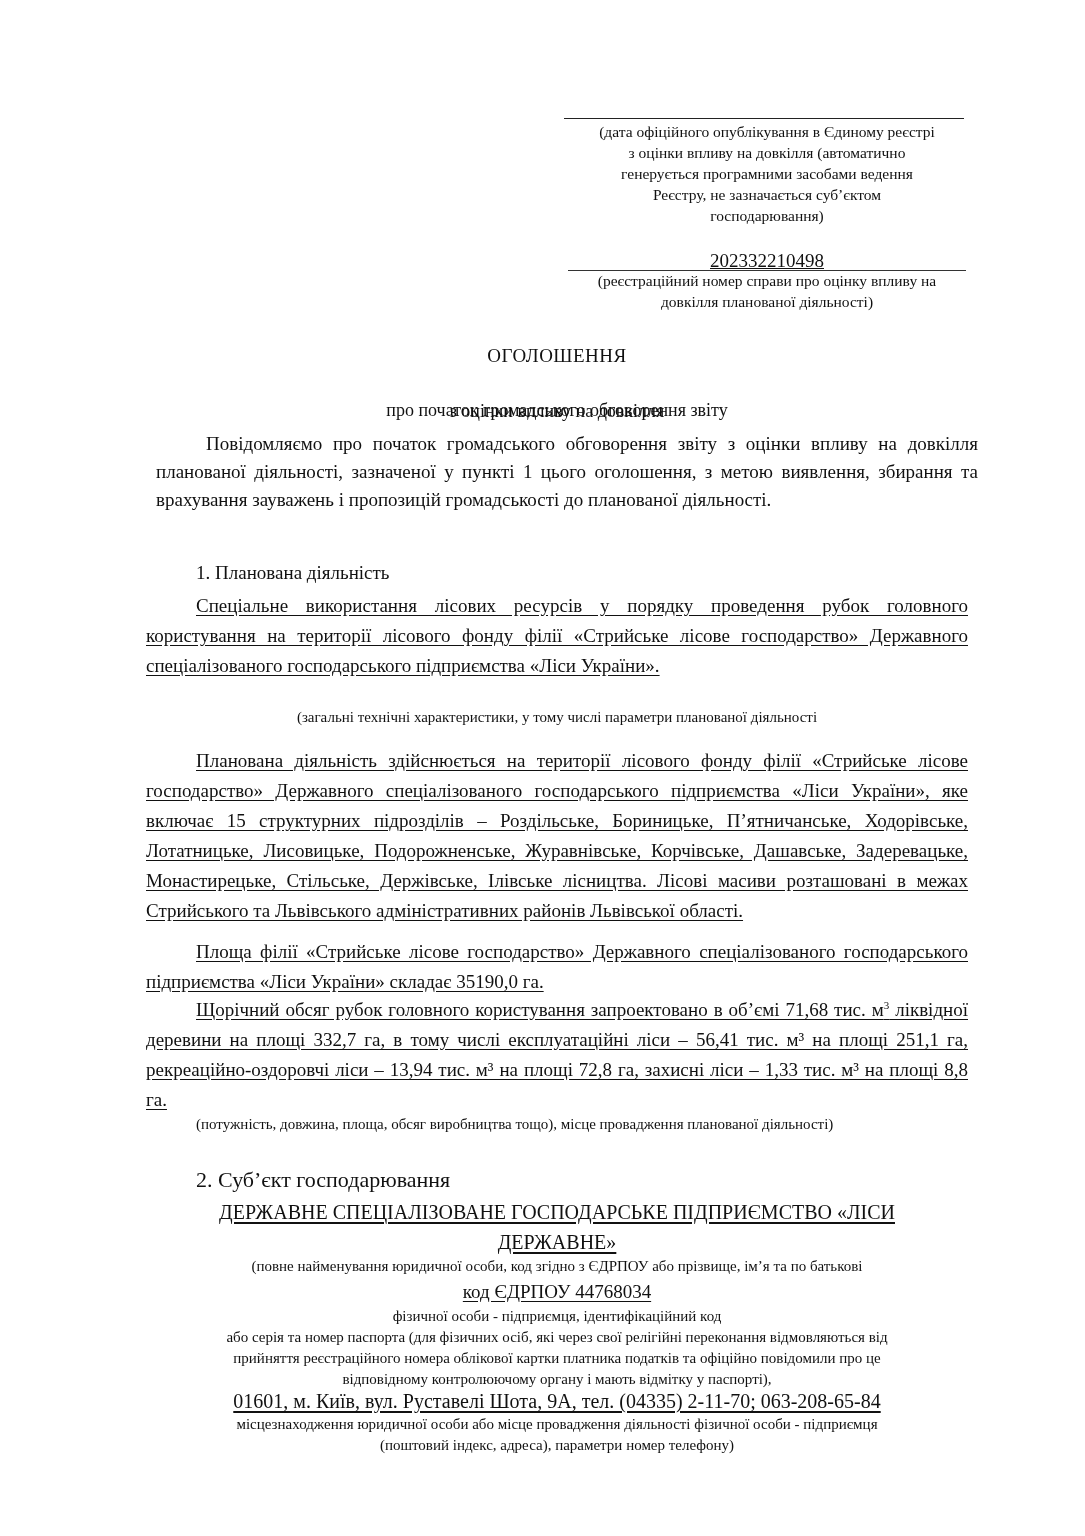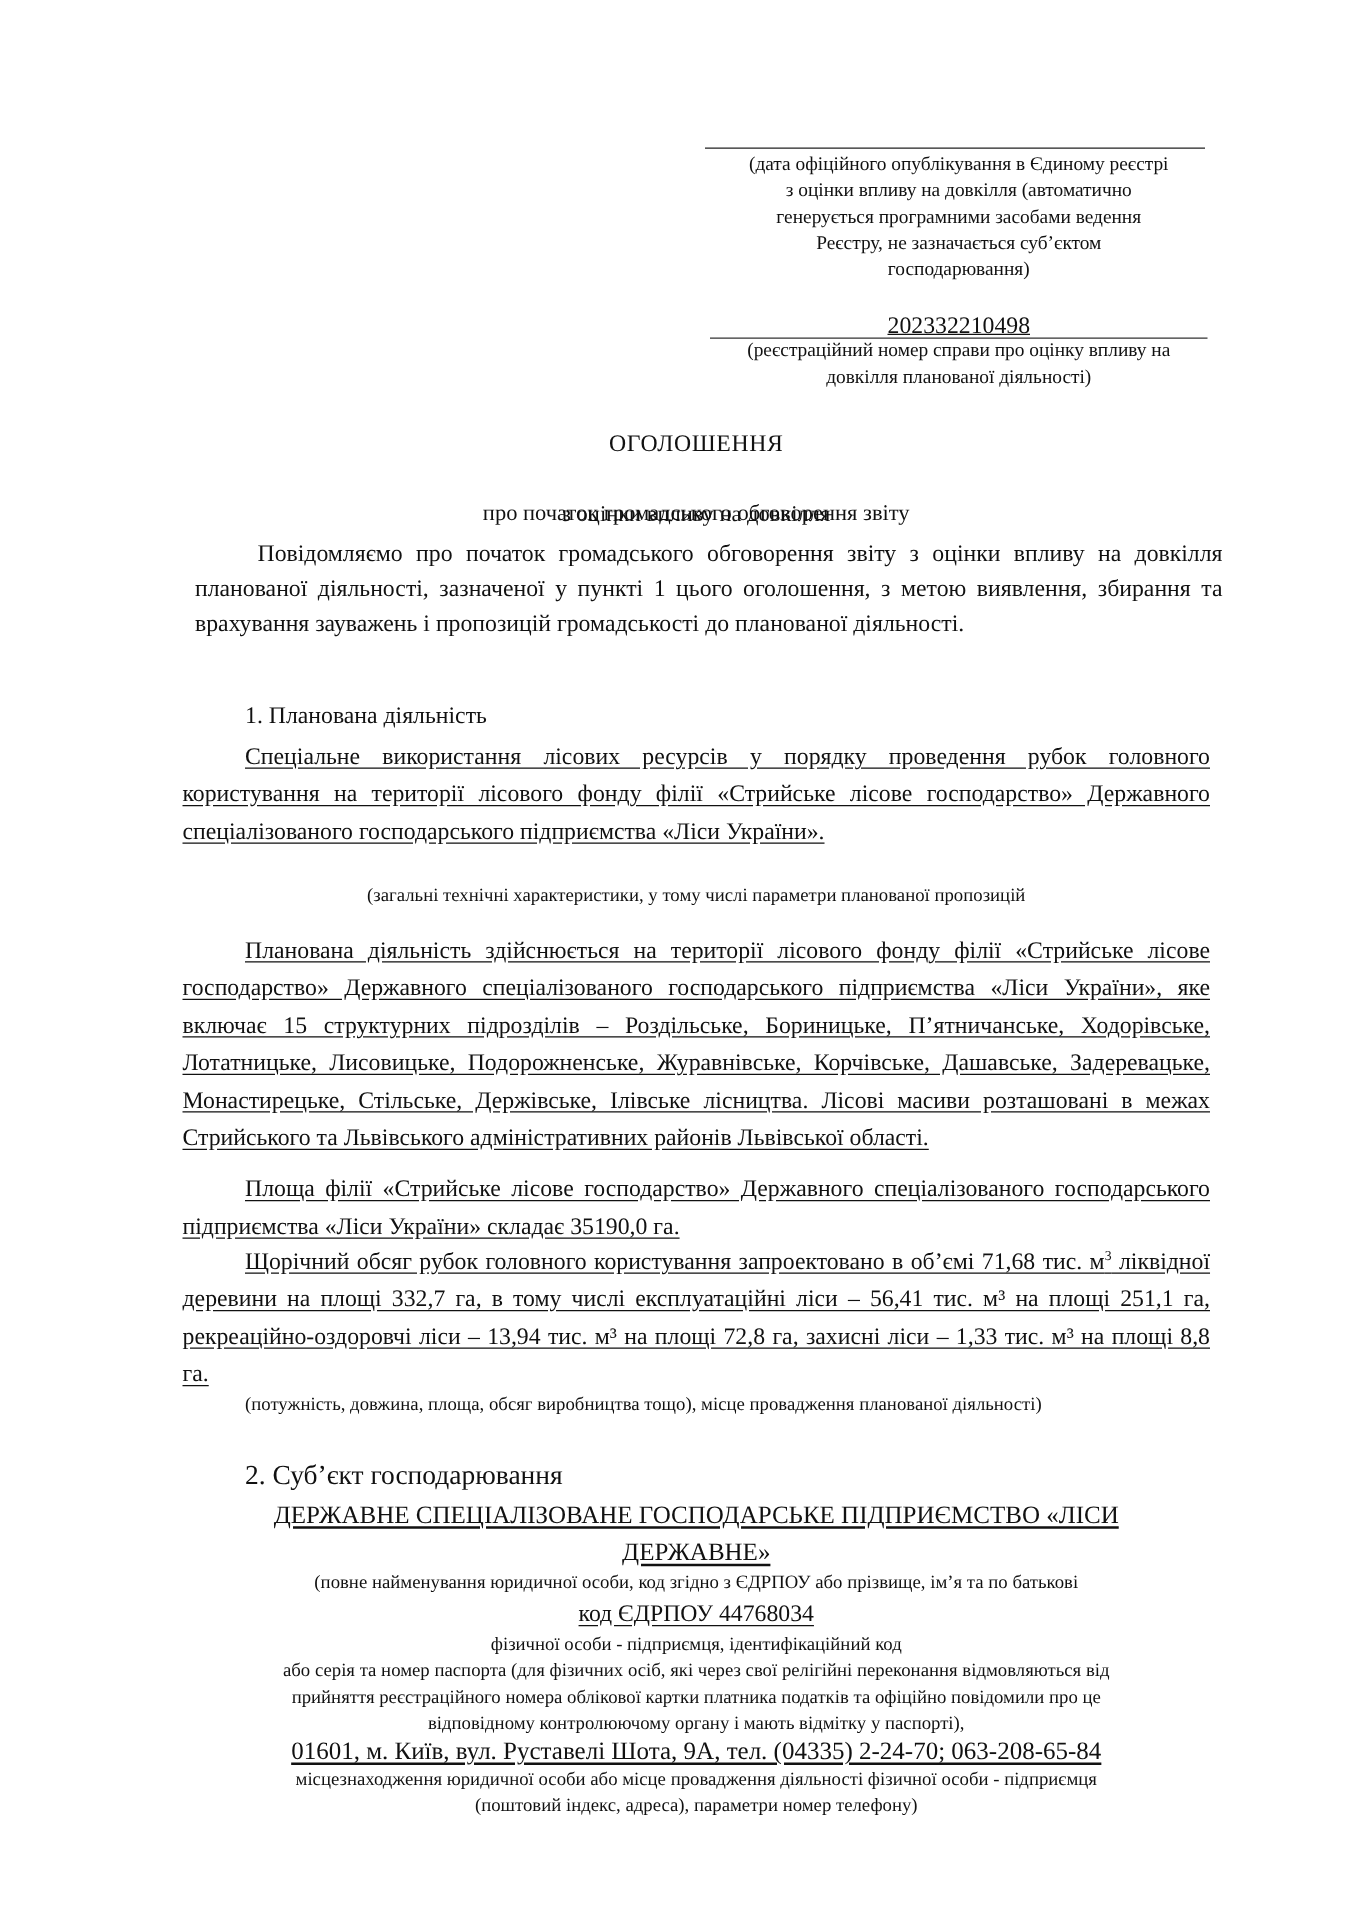--- a/index.html
+++ b/index.html
@@ -79,21 +79,21 @@
   <div class="title title-main">ОГОЛОШЕННЯ</div>
   <div class="title title-sub1">про початок громадського обговорення звіту</div>
   <div class="title title-sub2">з оцінки впливу на довкілля</div>
 
   <div class="body-text p indent intro">Повідомляємо про початок громадського обговорення звіту з оцінки впливу на довкілля планованої діяльності, зазначеної у пункті 1 цього оголошення, з метою виявлення, збирання та врахування зауважень і пропозицій громадськості до планованої діяльності.</div>
 
   <div class="sec1-head p">1. Планована діяльність</div>
   <div class="body-text p indent sec1-text">
     <span class="u">Спеціальне використання лісових ресурсів у порядку проведення рубок головного користування на території лісового фонду філії «Стрийське лісове господарство» Державного спеціалізованого господарського підприємства «Ліси України».</span>
   </div>
-  <div class="caption-small cap1">(загальні технічні характеристики, у тому числі параметри планованої пропозицій</div>
+  <div class="caption-small cap1">(загальні технічні характеристики, у тому числі параметри планованої діяльності</div>
 
   <div class="body-text p indent sec1-p2">
     <span class="u">Планована діяльність здійснюється на території лісового фонду філії «Стрийське лісове господарство» Державного спеціалізованого господарського підприємства «Ліси України», яке включає 15 структурних підрозділів – Роздільське, Бориницьке, П’ятничанське, Ходорівське, Лотатницьке, Лисовицьке, Подорожненське, Журавнівське, Корчівське, Дашавське, Задеревацьке, Монастирецьке, Стільське, Держівське, Ілівське лісництва. Лісові масиви розташовані в межах Стрийського та Львівського адміністративних районів Львівської області.</span>
   </div>
   <div class="body-text p indent sec1-p3">
     <span class="u">Площа філії «Стрийське лісове господарство» Державного спеціалізованого господарського підприємства «Ліси України» складає 35190,0 га.</span>
   </div>
   <div class="body-text p indent sec1-p4">
     <span class="u"><span>Щорічний обсяг рубок головного користування запроектовано в об’ємі 71,68 тис. м</span><sup>3</sup><span> ліквідної деревини на площі 332,7 га, в тому числі експлуатаційні ліси – 56,41 тис. м³ на площі 251,1 га, рекреаційно-оздоровчі ліси – 13,94 тис. м³ на площі 72,8 га, захисні ліси – 1,33 тис. м³ на площі 8,8 га.</span></span>
   </div>
@@ -108,20 +108,20 @@
   <div class="center-block edrpou">
     <span>код ЄДРПОУ 44768034</span>
   </div>
   <div class="center-block cap4">
     <div>фізичної особи - підприємця, ідентифікаційний код</div>
     <div>або серія та номер паспорта (для фізичних осіб, які через свої релігійні переконання відмовляються від</div>
     <div>прийняття реєстраційного номера облікової картки платника податків та офіційно повідомили про це</div>
     <div>відповідному контролюючому органу і мають відмітку у паспорті),</div>
   </div>
   <div class="center-block address">
-    <span>01601, м. Київ, вул. Руставелі Шота, 9А, тел. (04335) 2-24-70; 063-208-65-84</span>
+    <span>01601, м. Київ, вул. Руставелі Шота, 9А, тел. (04335) 2-11-70; 063-208-65-84</span>
   </div>
   <div class="center-block cap5">
     <div>місцезнаходження юридичної особи або місце провадження діяльності фізичної особи - підприємця</div>
     <div>(поштовий індекс, адреса), параметри номер телефону)</div>
   </div>
 
 </div>
 
 </body></html>

